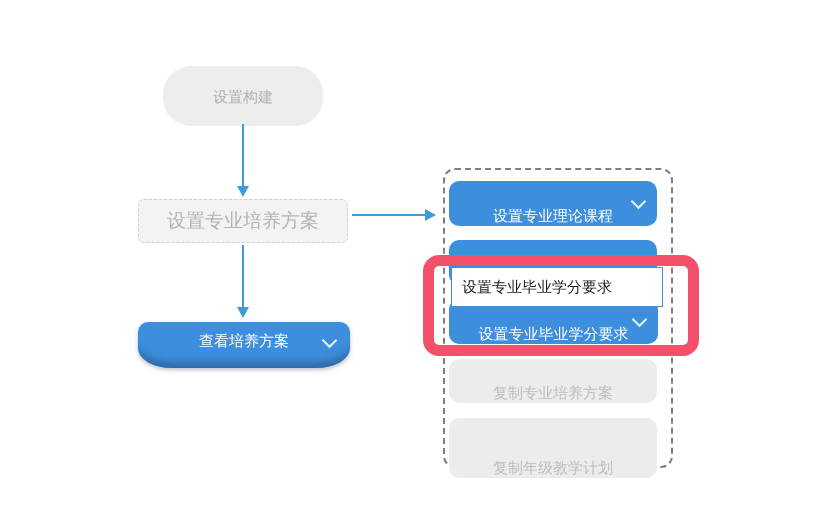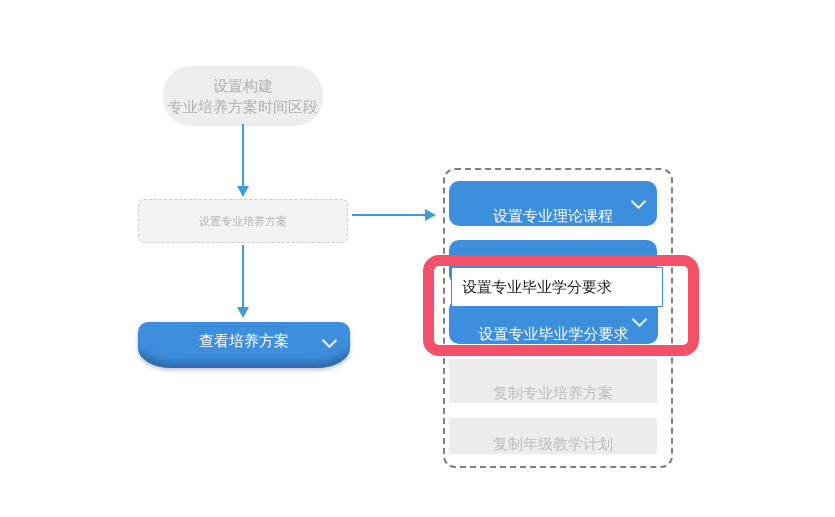--- a/index.html
+++ b/index.html
@@ -10,21 +10,21 @@
   .node-pill{
     position:absolute;left:163px;top:66px;width:160px;height:60px;
     background:#ededed;border-radius:28px;
     display:flex;flex-direction:column;align-items:center;justify-content:center;
     color:#b0b0b0;font-size:15px;line-height:21px;text-align:center;
   }
   .node-dashed{
     position:absolute;left:138px;top:199px;width:210px;height:44px;box-sizing:border-box;
     background:#f3f3f3;border:1px dashed #cfcfcf;border-radius:6px;
     display:flex;align-items:center;justify-content:center;
-    color:#b3b3b3;font-size:11px;
+    color:#b3b3b3;font-size:19px;
   }
   .btn-view{
     position:absolute;left:138px;top:322px;width:212px;height:46px;box-sizing:border-box;
     background:#3E8EDE;color:#ffffff;font-size:15px;
     border-radius:10px 10px 34px 34px / 10px 10px 20px 20px;
     display:flex;align-items:center;justify-content:center;padding-bottom:7px;
     box-shadow:0 2px 4px rgba(50,75,110,.35), inset 0 -13px 10px -8px rgba(25,50,85,.45);
     cursor:pointer;
   }
 
@@ -38,21 +38,21 @@
   .panel{
     position:absolute;left:443px;top:168px;width:230px;height:300px;box-sizing:border-box;
     border:2px dashed #7f7f7f;border-radius:12px;background:transparent;
   }
   .pbtn{
     position:absolute;width:208px;height:45px;box-sizing:border-box;
     display:flex;align-items:flex-end;justify-content:center;
     font-size:15px;border-radius:10px;cursor:pointer;
   }
   .pbtn.primary{background:#3E8EDE;color:#ffffff;}
-  .pbtn.disabled{background:#ececec;color:#bdbdbd;border-radius:1px;cursor:default;}
+  .pbtn.disabled{background:#ececec;color:#bdbdbd;border-radius:11px;cursor:default;}
 
   .chev{
     position:absolute;right:13px;top:50%;width:9px;height:9px;
     margin-top:-8px;
     border-right:2px solid rgba(255,255,255,.88);
     border-bottom:2px solid rgba(255,255,255,.88);
     transform:rotate(45deg);
   }
   .btn-view .chev{right:15px;margin-top:-10px;}
 
@@ -68,21 +68,20 @@
     border:11px solid #F4506A;border-radius:16px;z-index:10;pointer-events:none;
   }
 </style>
 </head>
 <body>
 
 <div class="canvas">
 
   <div class="node-pill">
     <span>设置构建</span>
-    <span>专业培养方案时间区段</span>
   </div>
 
   <div class="vline" style="left:242px;top:124px;height:62px;"></div>
   <div class="head-down" style="left:237px;top:186px;"></div>
 
   <div class="node-dashed">
     <span>设置专业培养方案</span>
   </div>
 
   <div class="vline" style="left:242px;top:245px;height:62px;"></div>
@@ -109,21 +108,21 @@
 
   <div class="pbtn primary" style="left:449px;top:299px;width:209px;">
     <span>设置专业毕业学分要求</span>
     <span class="chev"></span>
   </div>
 
   <div class="pbtn disabled" style="left:449px;top:359px;height:44px;">
     <span>复制专业培养方案</span>
   </div>
 
-  <div class="pbtn disabled" style="left:449px;top:418px;height:36px;">
+  <div class="pbtn disabled" style="left:449px;top:418px;height:60px;">
     <span>复制年级教学计划</span>
   </div>
 
   <div class="tooltip-box">
     <span>设置专业毕业学分要求</span>
   </div>
 
   <div class="red-rect"></div>
 
 </div>

